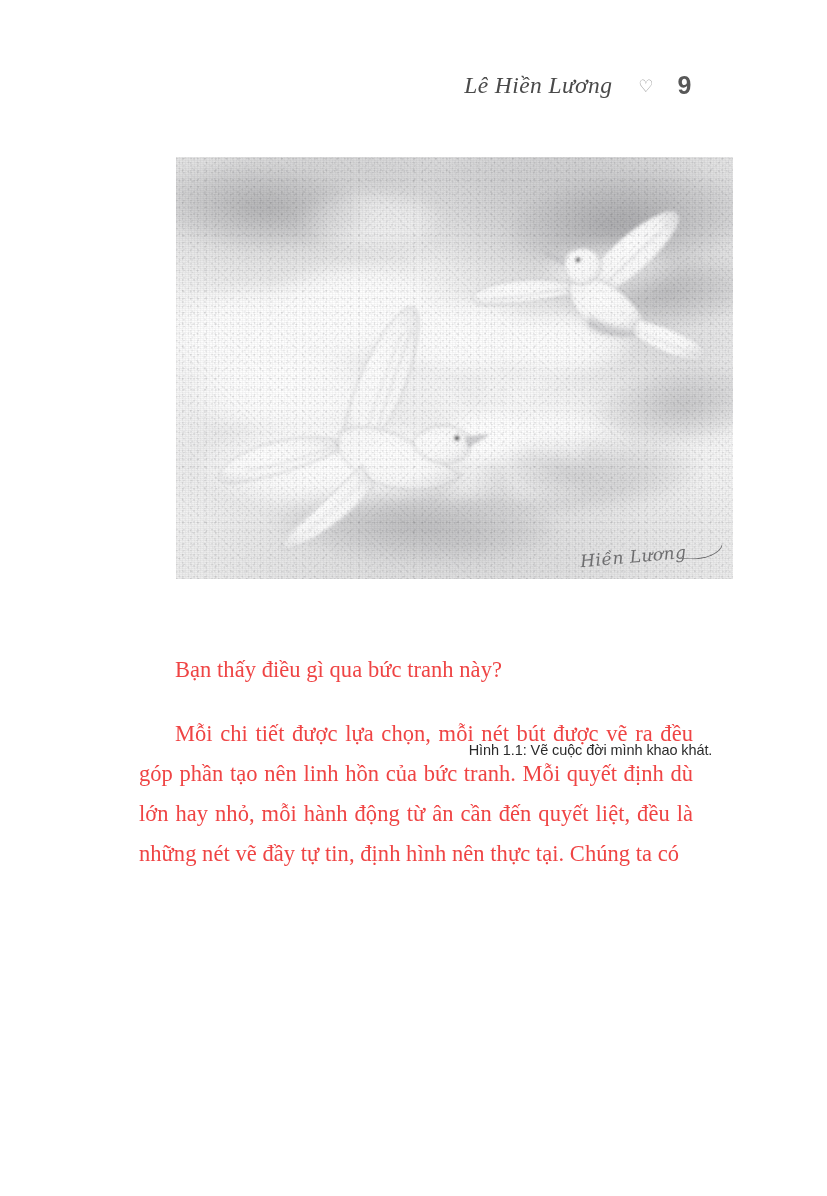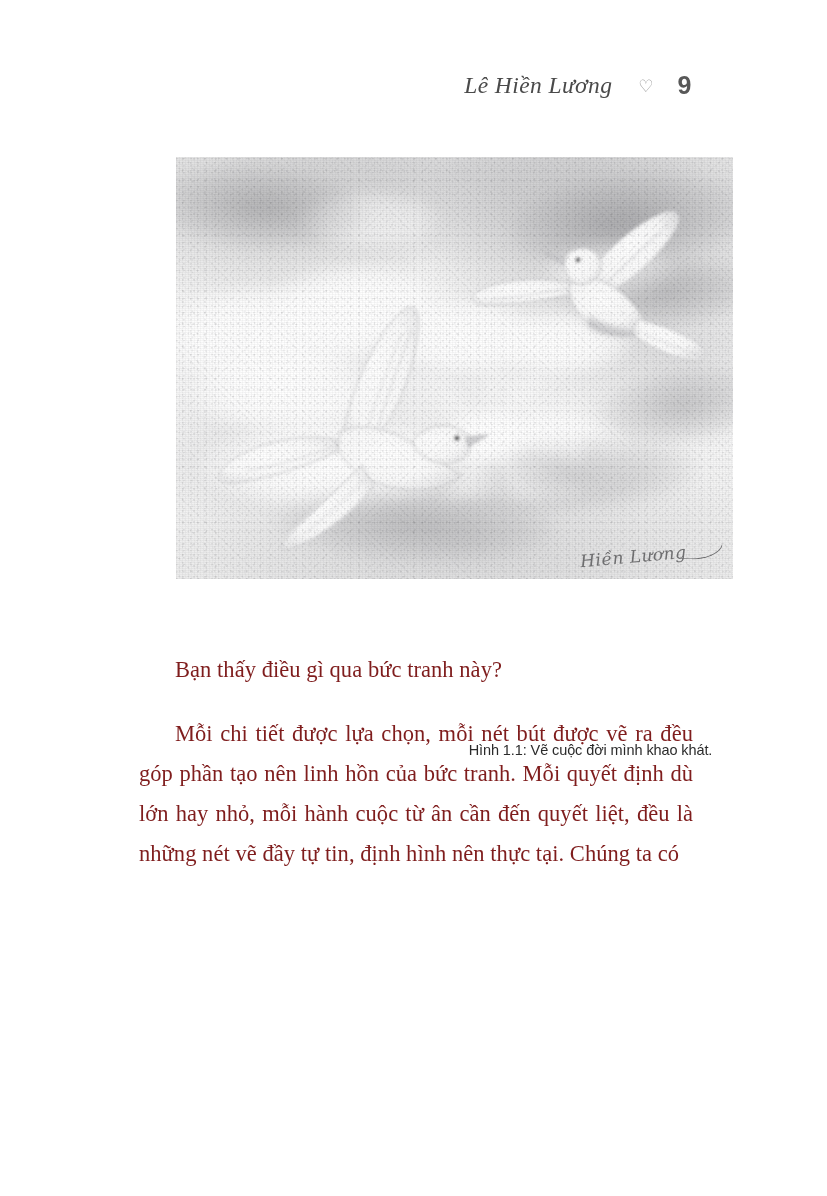--- a/index.html
+++ b/index.html
@@ -225,21 +225,21 @@
     top: 650px;
     left: 139px;
     width: 554px;
   }
   .body-copy p {
     margin: 0 0 24px 0;
     text-indent: 36px;
     font-family: "Liberation Serif", "DejaVu Serif", serif;
     font-size: 22.5px;
     line-height: 40px;
-    color: #7f1d1d;
+    color: #ef4444;
     text-align: justify;
     text-justify: inter-word;
     letter-spacing: 0.05px;
   }
   .body-copy p.no-justify { text-align: left; }
 </style>
 </head>
 <body>
 
 <div class="page">
@@ -351,16 +351,16 @@
       <div class="signature">
         <span>Hiền Lương</span><span class="sig-swash"></span>
       </div>
     </div>
 
     <figcaption class="caption">Hình 1.1: Vẽ cuộc đời mình khao khát.</figcaption>
   </figure>
 
   <div class="body-copy">
     <p class="no-justify">Bạn thấy điều gì qua bức tranh này?</p>
-    <p>Mỗi chi tiết được lựa chọn, mỗi nét bút được vẽ ra đều góp phần tạo nên linh hồn của bức tranh. Mỗi quyết định dù lớn hay nhỏ, mỗi hành cuộc từ ân cần đến quyết liệt, đều là những nét vẽ đầy tự tin, định hình nên thực tại. Chúng ta có</p>
+    <p>Mỗi chi tiết được lựa chọn, mỗi nét bút được vẽ ra đều góp phần tạo nên linh hồn của bức tranh. Mỗi quyết định dù lớn hay nhỏ, mỗi hành động từ ân cần đến quyết liệt, đều là những nét vẽ đầy tự tin, định hình nên thực tại. Chúng ta có</p>
   </div>
 
 </div>
 
 </body></html>

